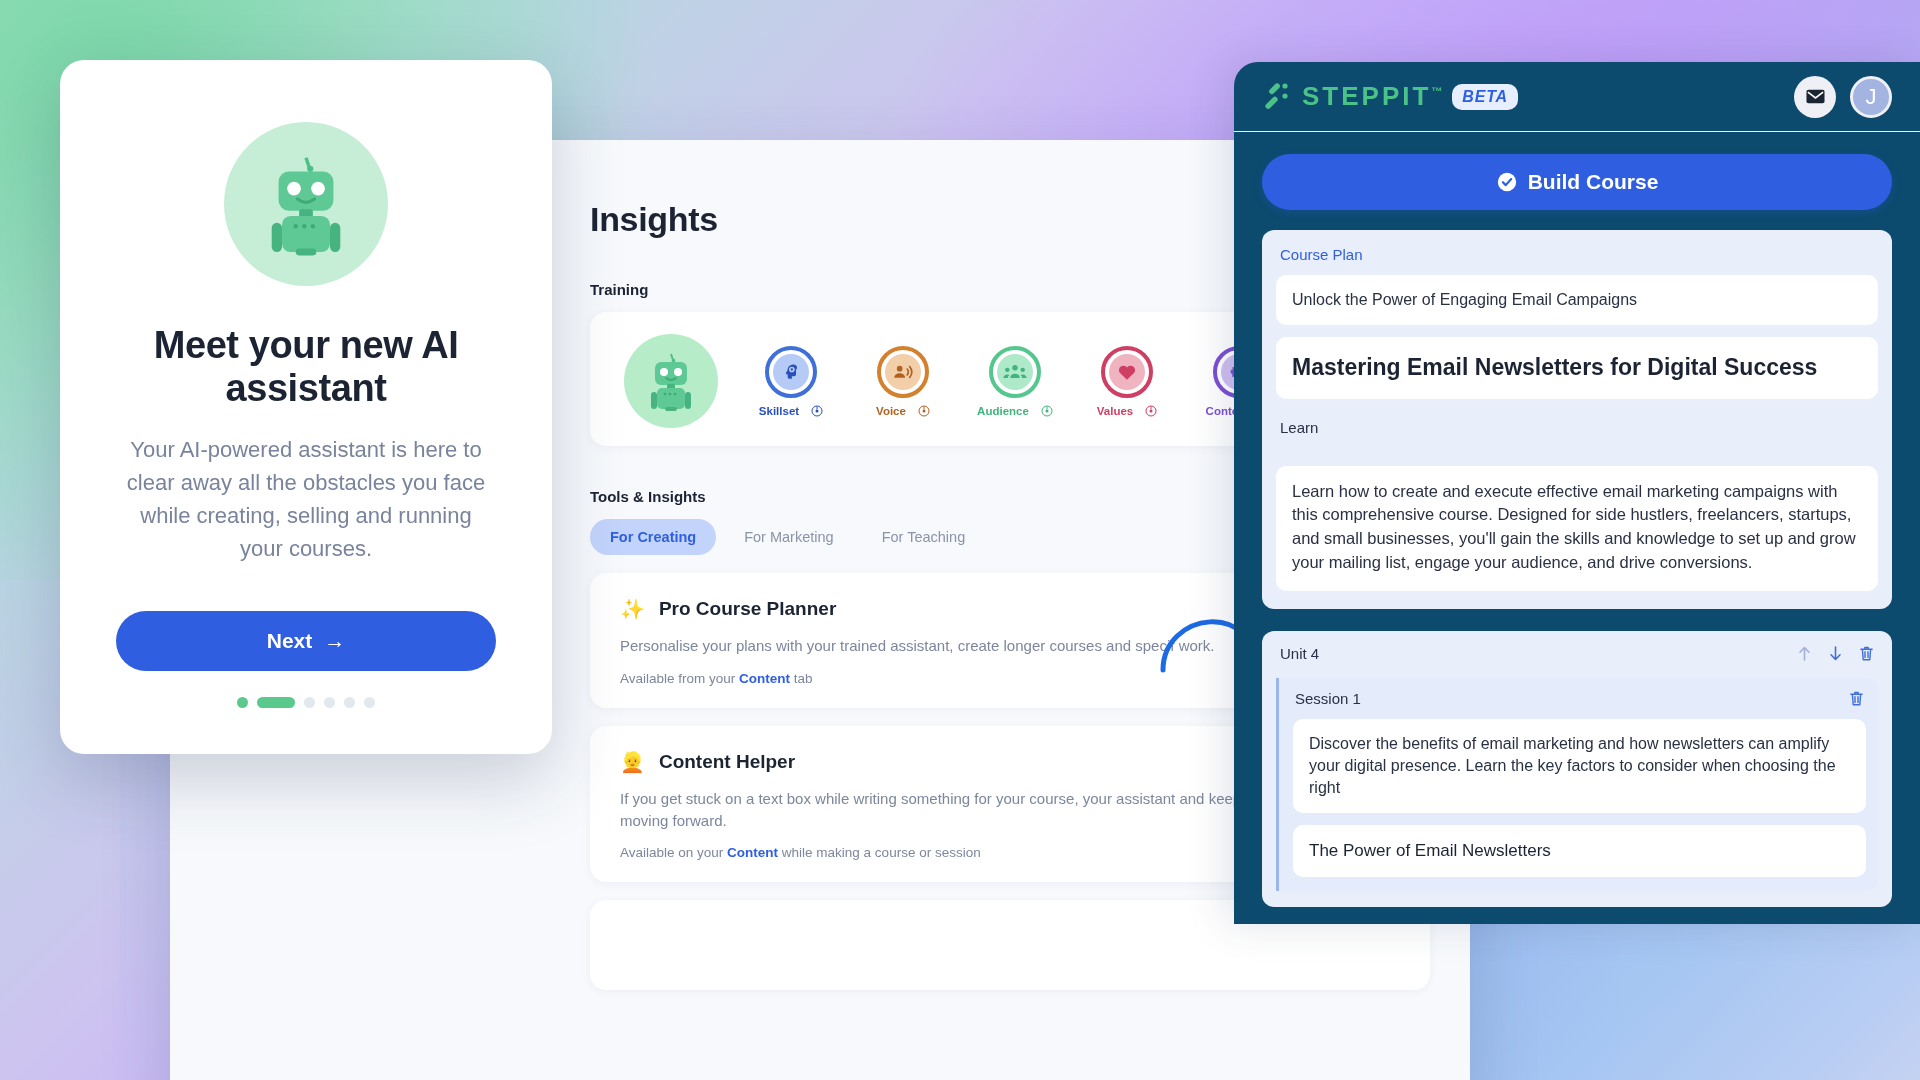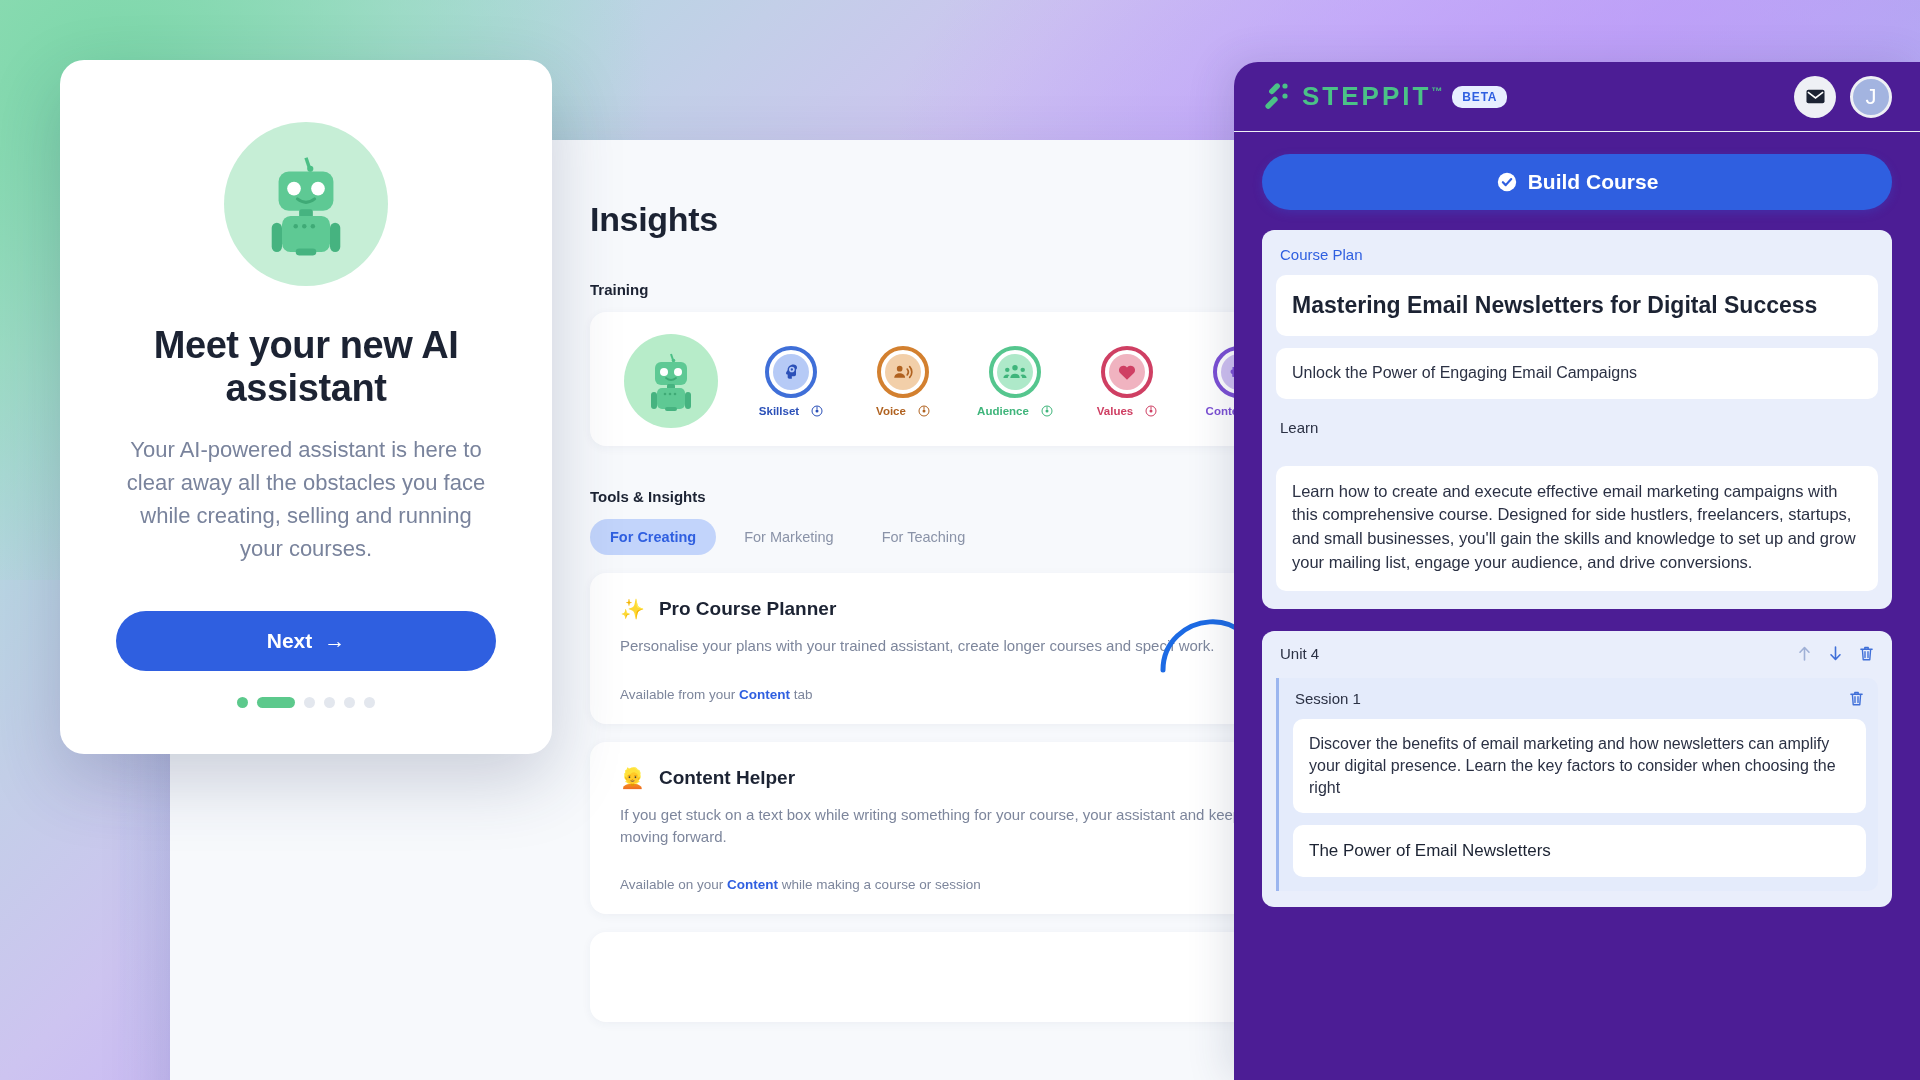--- a/index.html
+++ b/index.html
@@ -112,21 +112,21 @@
   }
   .tool-title {
     font-size: 19px; font-weight: bold; color: #1c2333;
     display: flex; align-items: center; gap: 14px;
   }
   .tool-emoji { font-size: 20px; }
   .tool-desc {
     margin-top: 14px; font-size: 15px; line-height: 1.45;
     color: #7d869c; max-width: 690px;
   }
-  .tool-note { margin-top: 30px; font-size: 13.5px; color: #7d869c; }
+  .tool-note { margin-top: 14px; font-size: 13.5px; color: #7d869c; }
   .tool-note b { color: #2f5fe0; }
 
   
   .modal {
     position: absolute;
     left: 60px; top: 60px;
     width: 492px;
     background: #fff;
     border-radius: 24px;
     box-shadow: 0 26px 70px rgba(40,55,95,0.22);
@@ -160,41 +160,41 @@
   }
   .dots { margin-top: 26px; display: flex; justify-content: center; align-items: center; gap: 9px; }
   .dot { width: 11px; height: 11px; border-radius: 6px; background: #e3e7ee; }
   .dot.done { background: #5cc98c; }
   .dot.active { width: 38px; background: #5cc98c; }
 
   
   .side-panel {
     position: absolute;
     right: 0; top: 62px;
-    width: 686px; height: 1018px;
-    background: #4c1d95;
+    width: 686px; height: 862px;
+    background: #0c4a6e;
     border-radius: 24px 0 0 0;
     box-shadow: -8px 0 40px rgba(40,55,95,0.14);
     overflow: hidden;
   }
   .sp-header {
     height: 70px; padding: 0 28px;
     display: flex; align-items: center; justify-content: space-between;
     border-bottom: 1px solid #eef0f5;
   }
   .brand { display: flex; align-items: center; gap: 10px; }
   .brand-word {
     font-size: 26px; font-weight: bold; color: #4bc287;
     letter-spacing: 3px;
   }
   .tm { font-size: 11px; vertical-align: super; letter-spacing: 0; }
   .beta-pill {
     background: #e7efff; color: #2f5fe0;
-    font-size: 12px; font-weight: bold; letter-spacing: 0.8px;
-    padding: 4px 10px; border-radius: 10px;
+    font-size: 16px; font-weight: bold; letter-spacing: 0.8px;
+    padding: 4px 10px; border-radius: 10px; font-style: italic;
   }
   .hdr-right { display: flex; align-items: center; gap: 14px; }
   .icon-circle {
     width: 42px; height: 42px; border-radius: 50%;
     background: #eef0f5;
     display: flex; align-items: center; justify-content: center;
     cursor: pointer;
   }
   .avatar-circle {
     width: 42px; height: 42px; border-radius: 50%;
@@ -497,22 +497,22 @@
     <button class="build-btn">
       <svg width="22" height="22" viewBox="0 0 24 24">
         <circle cx="12" cy="12" r="10" fill="#ffffff"></circle>
         <path d="M7.5 12.3 L10.6 15.4 L16.6 8.8" stroke="#2f5fe0" stroke-width="2.4" fill="none" stroke-linecap="round" stroke-linejoin="round"></path>
       </svg>
       <span>Build Course</span>
     </button>
 
     <div class="plan-box">
       <div class="plan-label">Course Plan</div>
+      <div class="field">Unlock the Power of Engaging Email Campaigns</div>
       <div class="field title">Mastering Email Newsletters for Digital Success</div>
-      <div class="field">Unlock the Power of Engaging Email Campaigns</div>
       <div class="about-label">Learn</div>
       <div class="field about">Learn how to create and execute effective email marketing campaigns with this comprehensive course. Designed for side hustlers, freelancers, startups, and small businesses, you'll gain the skills and knowledge to set up and grow your mailing list, engage your audience, and drive conversions.</div>
     </div>
 
     <div class="unit-block">
       <div class="unit-head">
         <span class="unit-title">Unit 4</span>
         <span class="unit-icons">
           <span class="ic">
             <svg width="15" height="17" viewBox="0 0 16 18">

